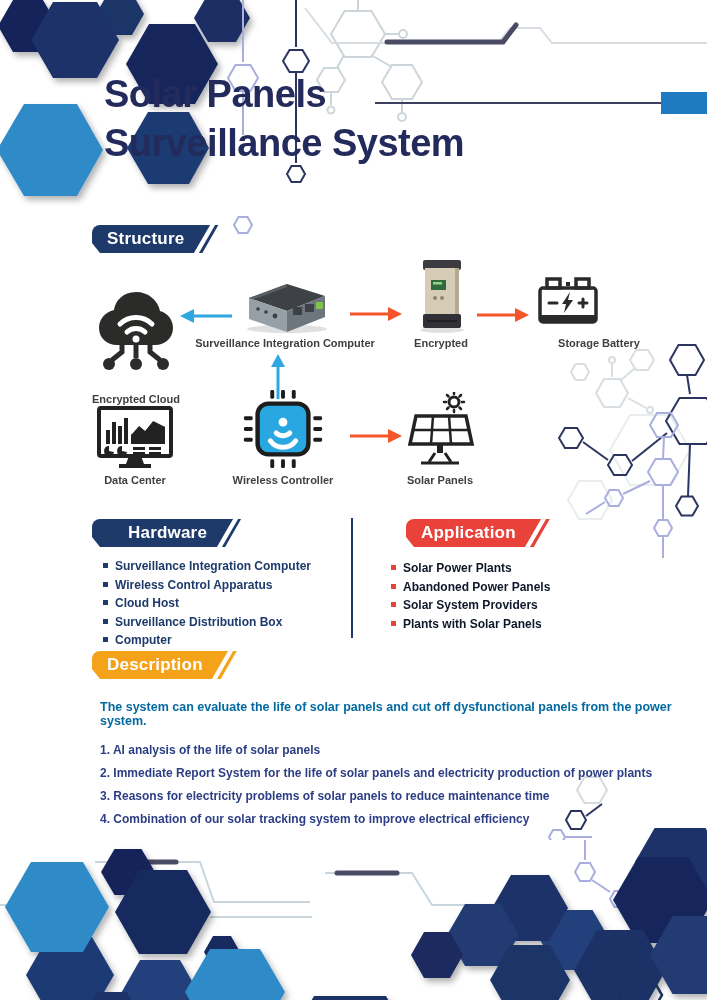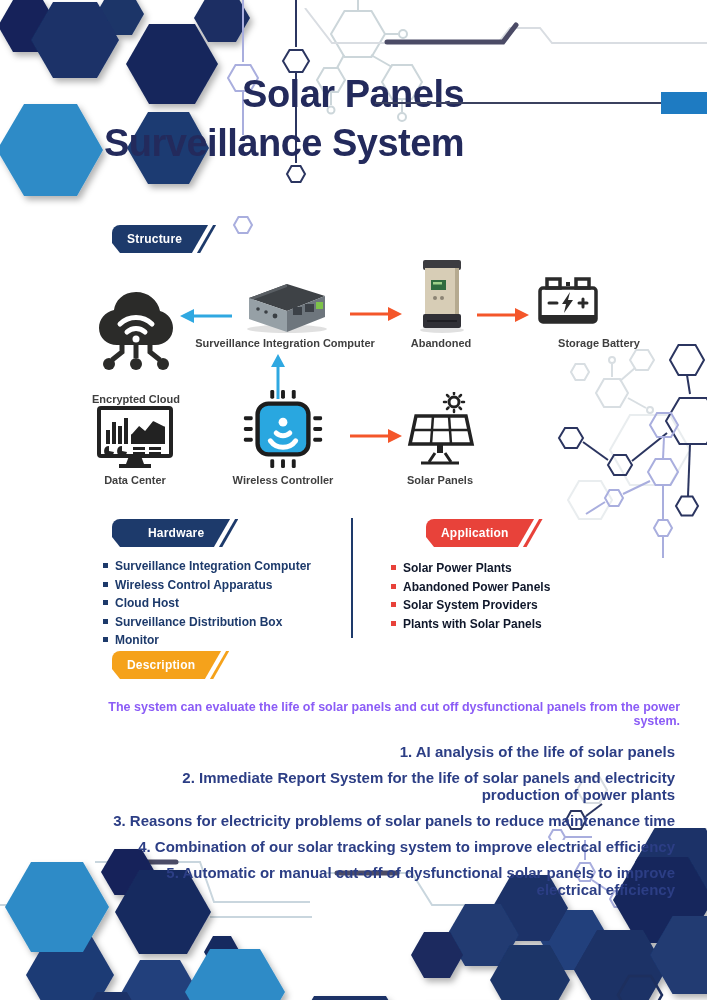--- a/index.html
+++ b/index.html
@@ -1,30 +1,30 @@
 <!DOCTYPE html>
 <html><head>
 <meta charset="utf-8">
 <style>
   html,body{margin:0;padding:0;background:#ffffff;}
   .page{position:relative;width:707px;height:1000px;overflow:hidden;background:#fff;
-        font-family:"Liberation Sans",sans-serif;text-align:right;}
+        font-family:"Liberation Sans",sans-serif;}
   .abs{position:absolute;}
   svg{display:block;}
 
   
   .title{position:absolute;left:104px;top:70px;color:#232a5c;font-size:38px;font-weight:700;
          line-height:49px;letter-spacing:-0.5px;}
   .title-rule{position:absolute;left:375px;top:102px;width:332px;height:2px;background:#3b415f;}
   .title-accent{position:absolute;left:661px;top:92px;width:46px;height:22px;background:#1e7bc2;}
 
   
   .tag{position:absolute;height:28px;line-height:28px;padding:0 34px 0 15px;color:#fff;
-       font-size:12px;font-weight:700;letter-spacing:.2px;border-radius:8px 0 0 2px;
-       clip-path:polygon(0 0,100% 0,calc(100% - 16px) 100%,8px 100%,0 calc(100% - 10px));margin-left:20px;}
+       font-size:17px;font-weight:700;letter-spacing:.2px;border-radius:8px 0 0 2px;
+       clip-path:polygon(0 0,100% 0,calc(100% - 16px) 100%,8px 100%,0 calc(100% - 10px));}
   .tag::after{content:"";position:absolute;top:-2px;bottom:-2px;right:12px;width:4.5px;
        background:#fff;transform:skewX(-30deg);}
   .tag-structure{left:92px;top:225px;background:#1d3a6b;}
   .tag-hardware{left:92px;top:519px;background:#1d3a6b;padding-left:36px;}
   .tag-application{left:406px;top:519px;background:#e8423a;}
   .tag-description{left:92px;top:651px;background:#f5a21b;}
 
   
   .dlabel{position:absolute;transform:translateX(-50%);font-size:11px;font-weight:700;
           color:#3f3f3f;white-space:nowrap;}
@@ -34,22 +34,22 @@
   .blist .row{display:flex;align-items:flex-start;margin-bottom:4.6px;}
   .blist .bullet{width:5px;height:5px;margin:4px 7px 0 0;flex:none;}
   .list-hardware{left:103px;top:559px;color:#1d3a6b;width:245px;}
   .list-hardware .bullet{background:#1d3a6b;}
   .list-application{left:391px;top:561px;color:#0f172a;width:240px;}
   .list-application .bullet{background:#e8423a;}
   .vdivider{position:absolute;left:351px;top:518px;width:2px;height:120px;background:#1e3a6b;}
 
   
   .desc-intro{position:absolute;left:100px;top:700px;width:580px;font-size:12.5px;
-              font-weight:700;color:#8b5cf6;}
-  .desc-points{position:absolute;left:100px;top:743px;width:575px;font-size:15px;
+              font-weight:700;color:#0369a1;}
+  .desc-points{position:absolute;left:100px;top:743px;width:575px;font-size:12px;
                font-weight:700;color:#2c3e85;}
   .desc-points .p{margin-bottom:9px;}
 </style>
 </head>
 <body>
 
 <div class="page">
 
   <svg class="abs" style="left:0;top:0" width="440" height="245" viewBox="0 0 440 245">
     <defs>
@@ -256,21 +256,21 @@
     <rect x="9" y="4" width="38" height="10" rx="2" fill="#3c3c40"></rect>
     <rect x="11" y="12" width="34" height="48" fill="#d7cdb6"></rect>
     <rect x="41" y="12" width="4" height="48" fill="#b5aa90"></rect>
     <rect x="17" y="24" width="15" height="10" fill="#2f6b3f"></rect>
     <rect x="19" y="26" width="9" height="2.5" fill="#9fd08a"></rect>
     <circle cx="21" cy="42" r="2" fill="#8c8474"></circle>
     <circle cx="28" cy="42" r="2" fill="#8c8474"></circle>
     <rect x="9" y="58" width="38" height="14" rx="2" fill="#303036"></rect>
     <line x1="13" y1="65" x2="43" y2="65" stroke="#1f1f24" stroke-width="2"></line>
   </svg>
-  <div class="dlabel" style="left:441px;top:337px">Abandoned</div>
+  <div class="dlabel" style="left:441px;top:337px">Encrypted</div>
 
   <svg class="abs" style="left:537px;top:272px" width="62" height="56" viewBox="0 0 62 56">
     <g stroke="#2a2a2a" stroke-width="3.5" fill="none">
       <rect x="10" y="7" width="13" height="9"></rect>
       <rect x="39" y="7" width="13" height="9"></rect>
       <rect x="3" y="16" width="56" height="34" rx="3"></rect>
     </g>
     <rect x="29" y="10" width="4" height="4" fill="#2a2a2a"></rect>
     <rect x="4" y="43" width="54" height="6" fill="#2a2a2a"></rect>
     <g stroke="#2a2a2a" stroke-width="3" stroke-linecap="round">
@@ -384,21 +384,21 @@
     <div class="row">
         <span class="bullet"></span>
         <span>Cloud Host</span>
       </div>
     <div class="row">
         <span class="bullet"></span>
         <span>Surveillance Distribution Box</span>
       </div>
     <div class="row">
         <span class="bullet"></span>
-        <span>Monitor</span>
+        <span>Computer</span>
       </div>
   </div>
 
   <div class="vdivider"></div>
 
   <div class="blist list-application">
     <div class="row">
         <span class="bullet"></span>
         <span>Solar Power Plants</span>
       </div>
@@ -415,16 +415,15 @@
         <span>Plants with Solar Panels</span>
       </div>
   </div>
 
   <div class="desc-intro">The system can evaluate the life of solar panels and cut off dysfunctional panels from the power system.</div>
   <div class="desc-points">
     <div class="p">1. AI analysis of the life of solar panels</div>
     <div class="p">2. Immediate Report System for the life of solar panels and electricity production of power plants</div>
     <div class="p">3. Reasons for electricity problems of solar panels to reduce maintenance time</div>
     <div class="p">4. Combination of our solar tracking system to improve electrical efficiency</div>
-    <div class="p">5. Automatic or manual cut-off of dysfunctional solar panels to improve electrical efficiency</div>
   </div>
 
 </div>
 
 </body></html>

